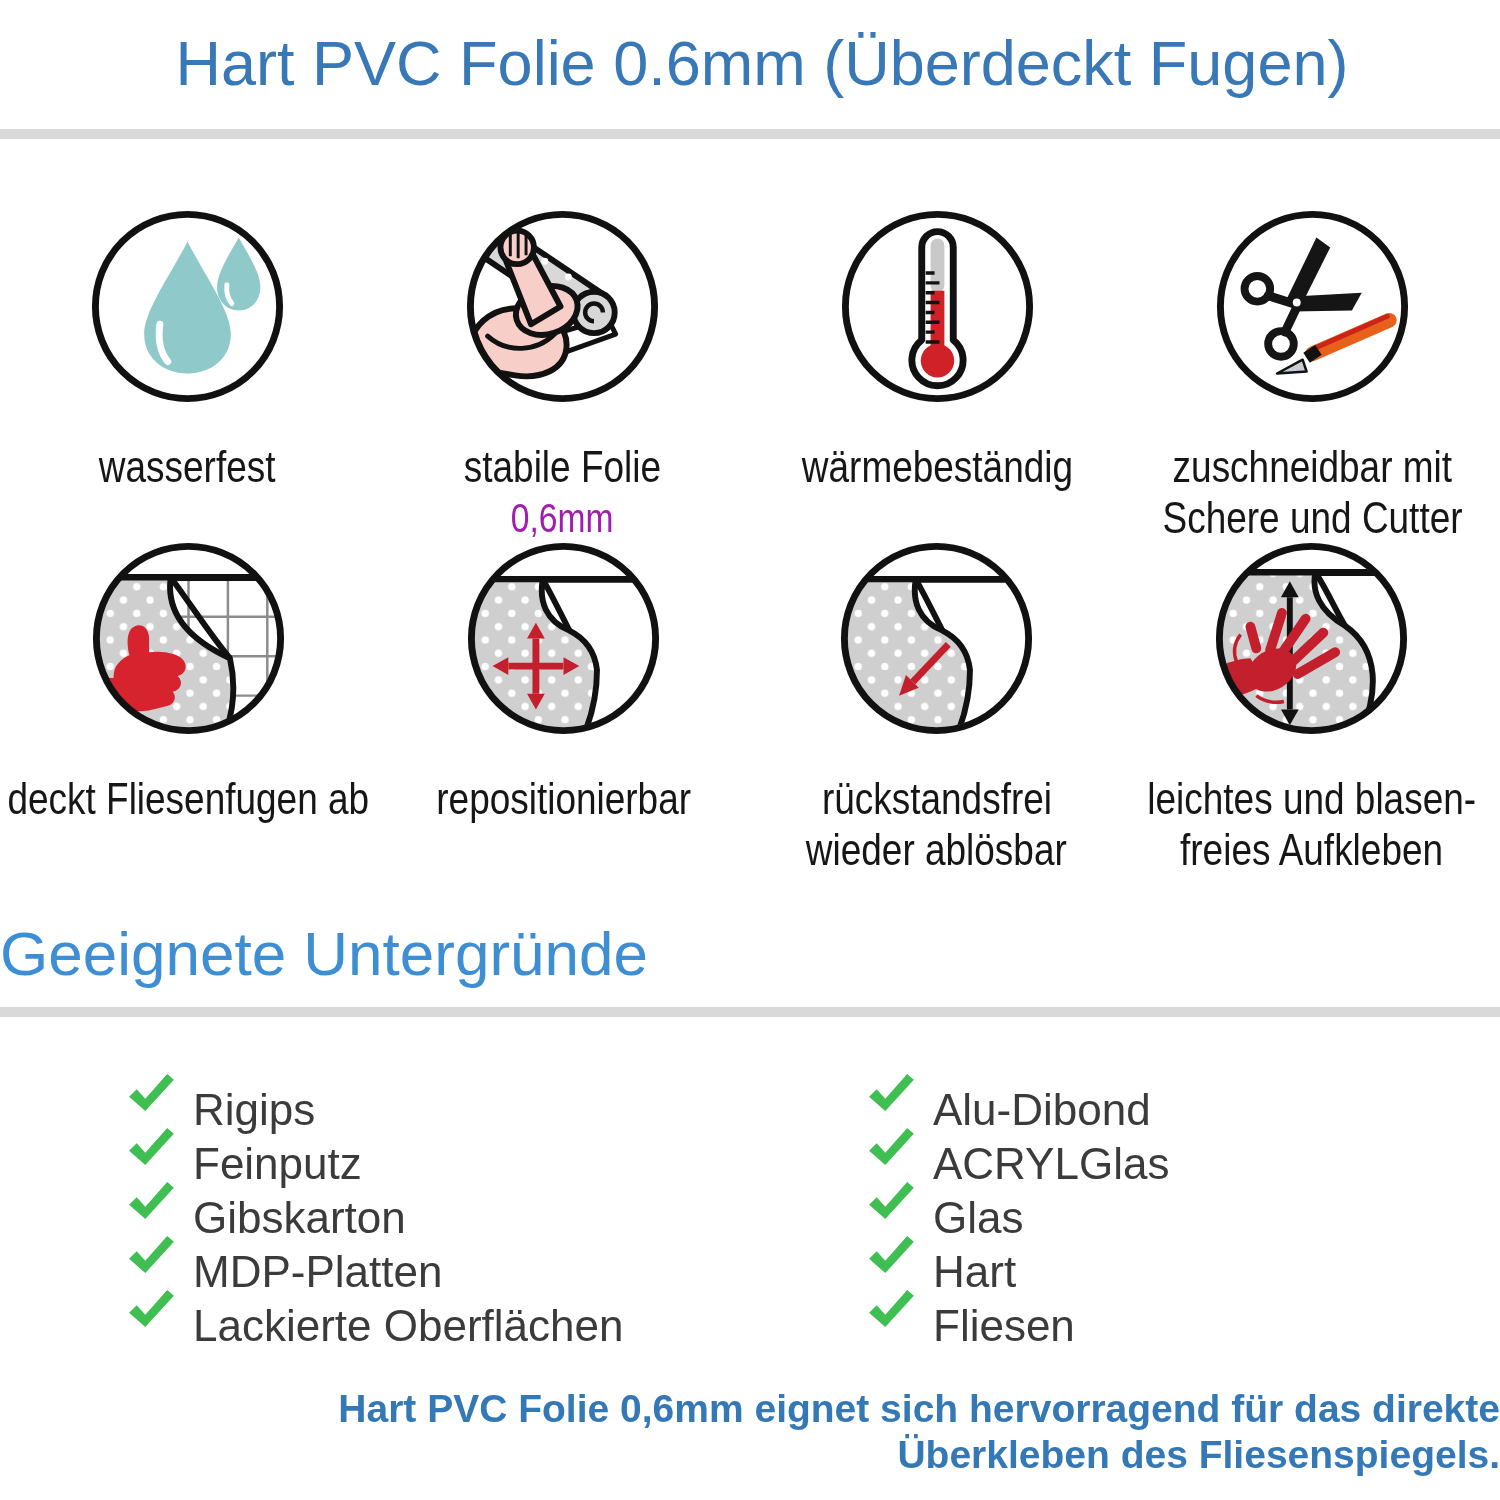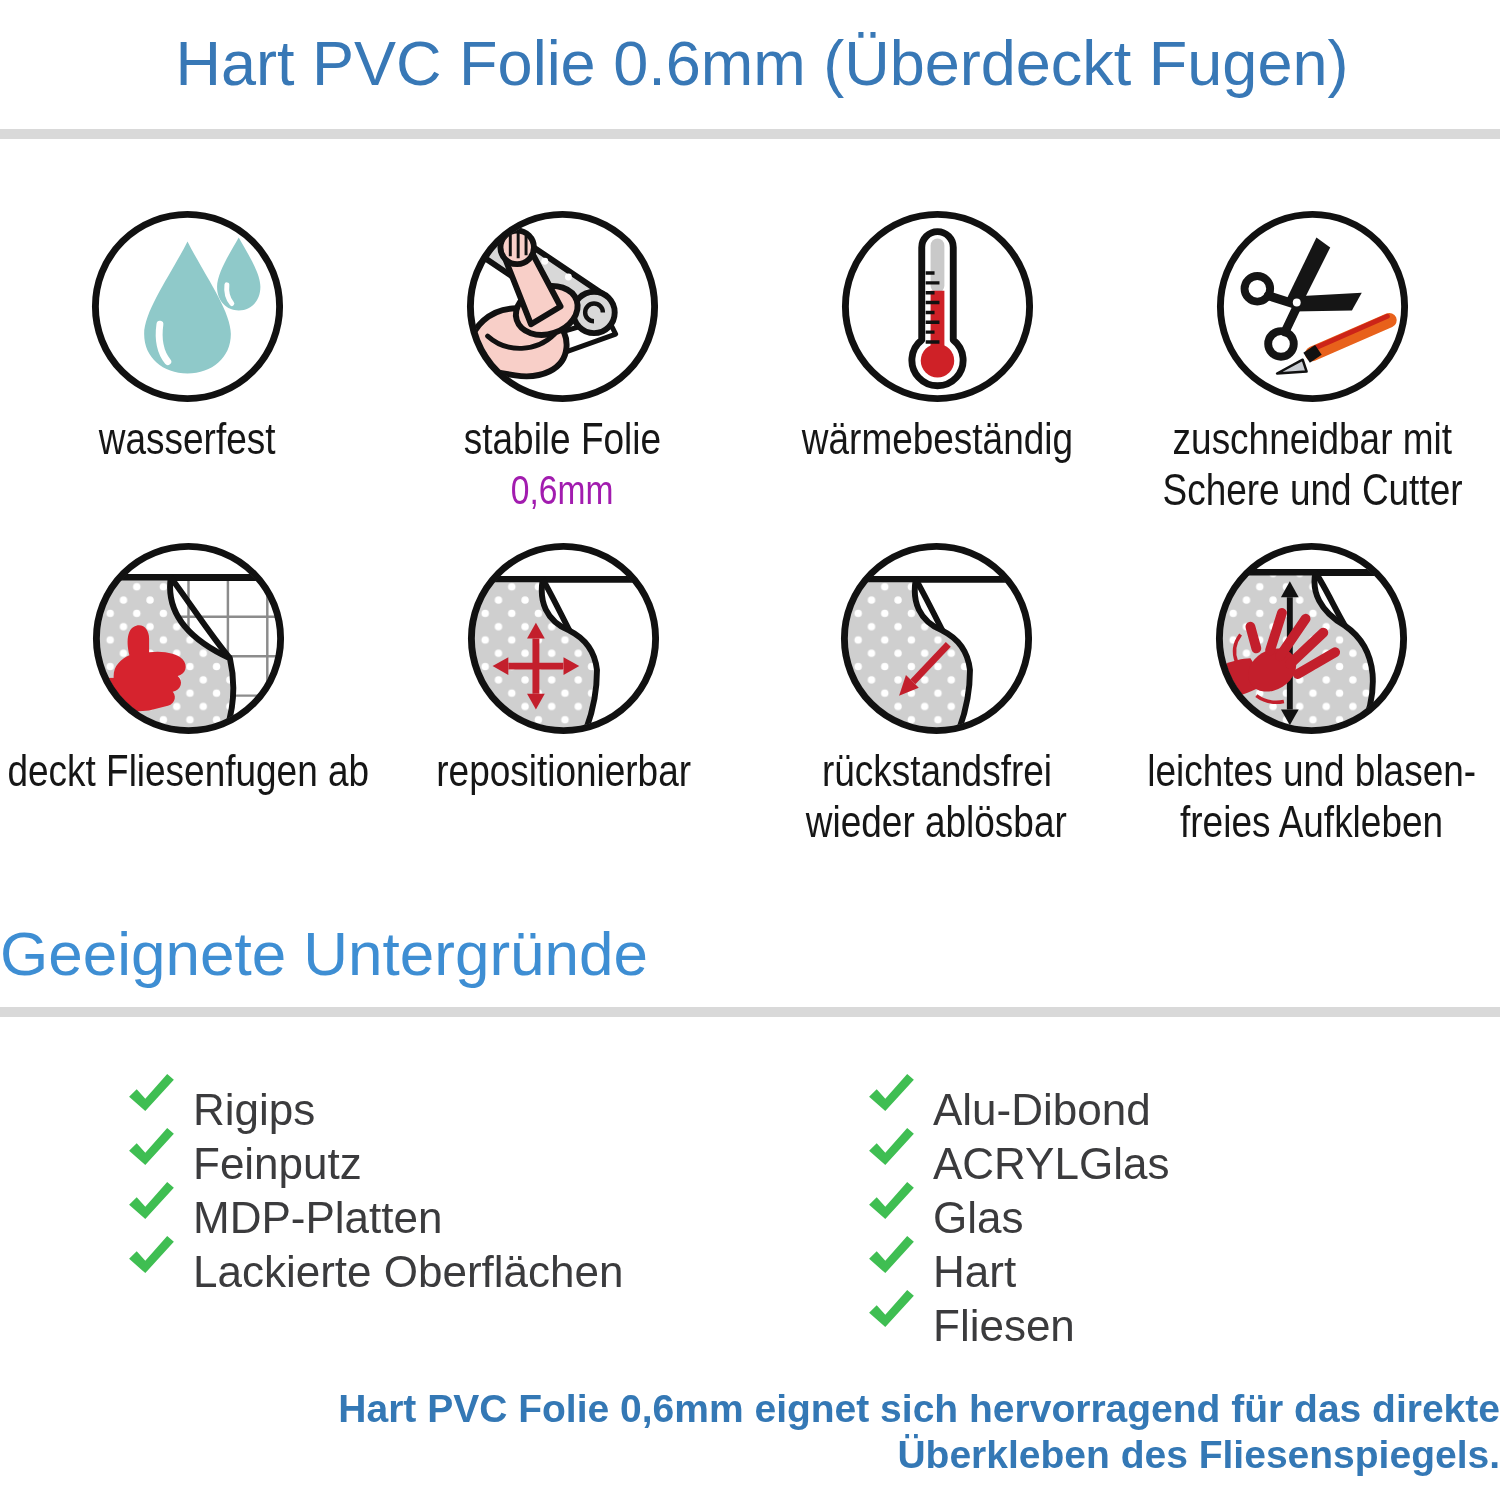--- a/index.html
+++ b/index.html
@@ -13,21 +13,21 @@
   }
   .bar { position:absolute; left:0; width:100%; height:10px; background:#d9d9d9; }
   #bar1 { top:129px; }
   #bar2 { top:1007px; }
   .frow { position:absolute; left:0; width:100%; display:flex; justify-content:center; }
   #frow1 { top:208px; }
   #frow2 { top:540px; }
   .fcell { width:377px; display:flex; flex-direction:column; align-items:center; }
   .ficon { width:197px; height:197px; display:block; }
   .flabel {
-    margin-top:8px; font-size:44px; line-height:51px; color:#161616;
+    margin-top:36px; font-size:44px; line-height:51px; color:#161616;
     text-align:center;
   }
   .cond { display:inline-block; transform:scaleX(0.84); transform-origin:center; white-space:nowrap; }
   .fsub { font-size:40px; line-height:44px; margin-top:4px; color:#a21caf; text-align:center; }
   .heading {
     position:absolute; top:916px; left:0; width:100%; text-align:left;
     font-size:62px; line-height:76px; color:#3e8ed3; white-space:nowrap;
   }
   .list { position:absolute; top:1066px; }
   #list-left { left:127px; }
@@ -260,20 +260,26 @@
   <div class="lrow">
     <svg viewBox="0 0 50 42">
         <polygon points="2,25 10,17 19,27 42,1 49,7 19,40" fill="#3fbe52"></polygon>
       </svg>
     <span class="ltext">Feinputz</span>
   </div>
   <div class="lrow">
     <svg viewBox="0 0 50 42">
         <polygon points="2,25 10,17 19,27 42,1 49,7 19,40" fill="#3fbe52"></polygon>
       </svg>
+    <span class="ltext">Gibskarton</span>
+  </div>
+  <div class="lrow">
+    <svg viewBox="0 0 50 42">
+        <polygon points="2,25 10,17 19,27 42,1 49,7 19,40" fill="#3fbe52"></polygon>
+      </svg>
     <span class="ltext">MDP-Platten</span>
   </div>
   <div class="lrow">
     <svg viewBox="0 0 50 42">
         <polygon points="2,25 10,17 19,27 42,1 49,7 19,40" fill="#3fbe52"></polygon>
       </svg>
     <span class="ltext">Lackierte Oberflächen</span>
   </div>
 </div>
 

